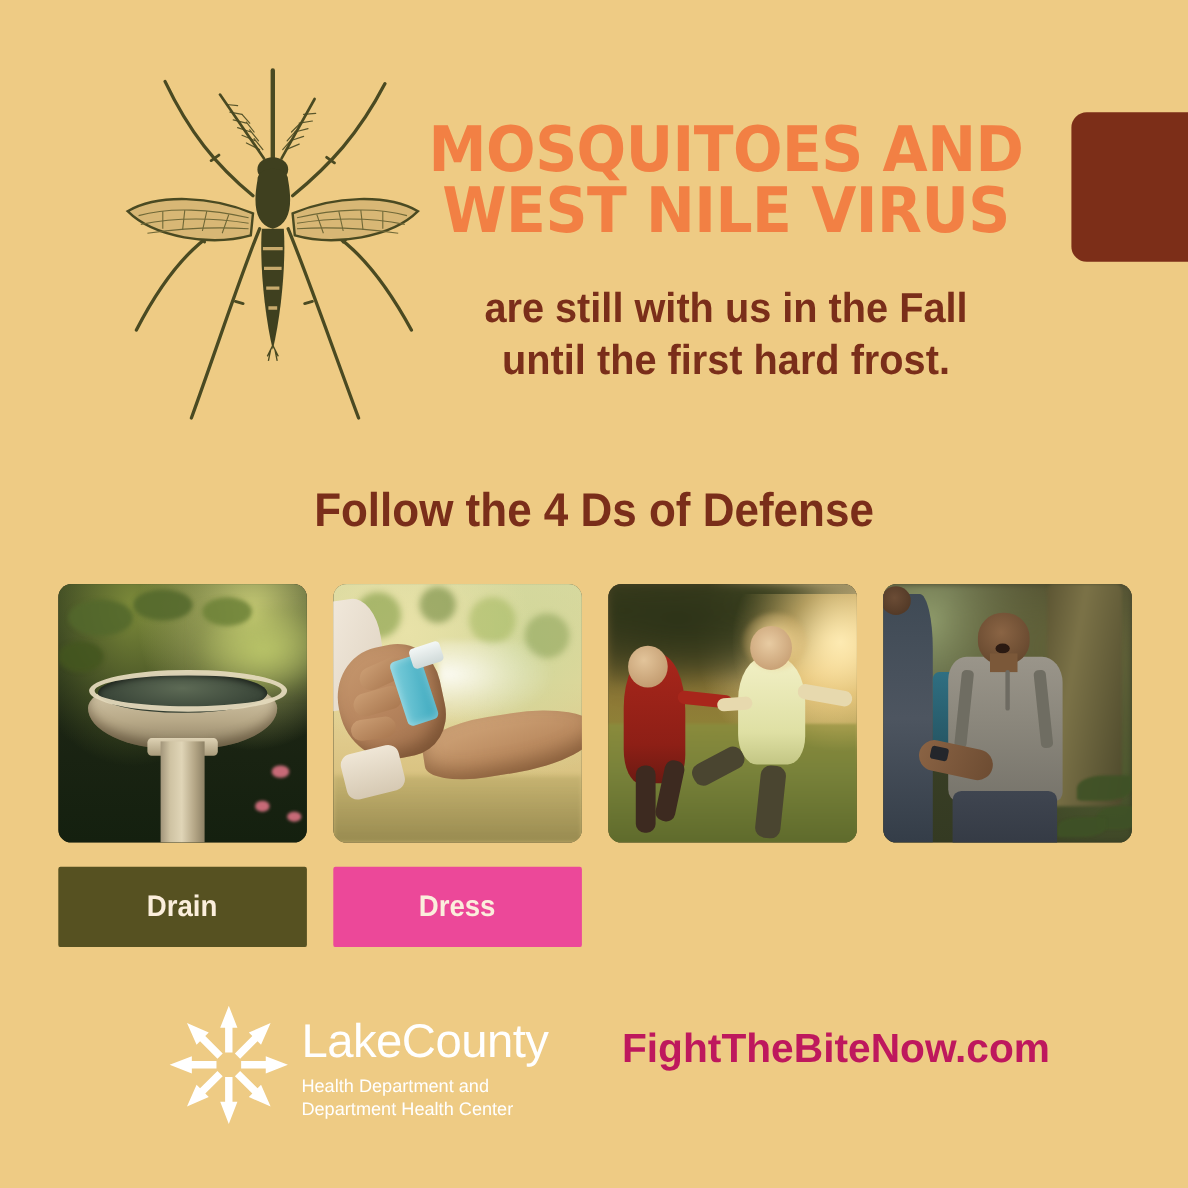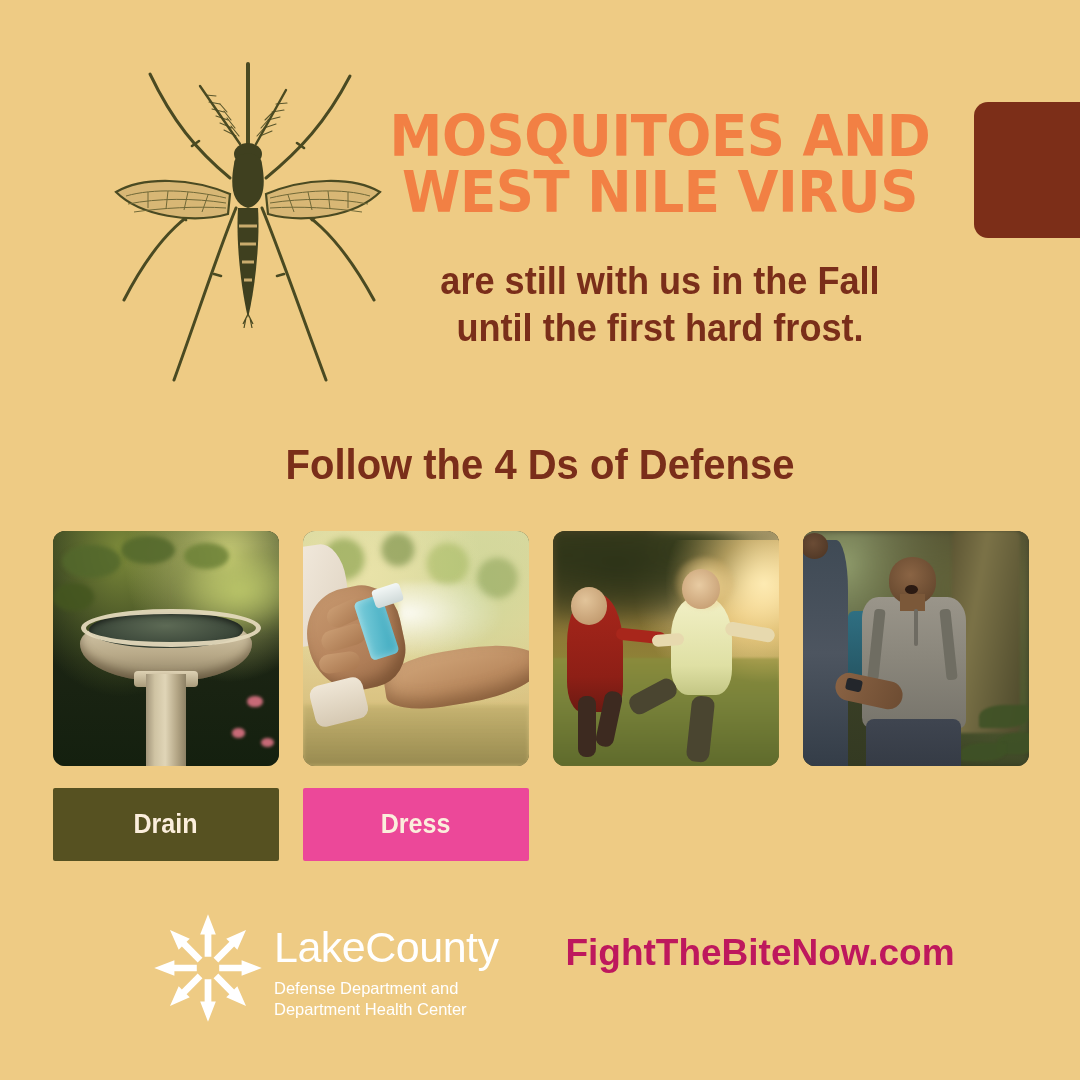--- a/index.html
+++ b/index.html
@@ -396,21 +396,21 @@
           <use href="#spokes" transform="rotate(180 50 50)"></use>
           <use href="#spokes" transform="rotate(225 50 50)"></use>
           <use href="#spokes" transform="rotate(270 50 50)"></use>
           <use href="#spokes" transform="rotate(315 50 50)"></use>
         </g>
       </svg>
     </div>
     <div class="logo-text">
       <div class="logo-name">LakeCounty</div>
       <div class="logo-tag">
-        <div>Defense Department and</div>
+        <div>Health Department and</div>
         <div>Department Health Center</div>
       </div>
     </div>
   </div>
 
   <div class="url">FightTheBiteNow.com</div>
 
 </div>
 
 </body></html>

